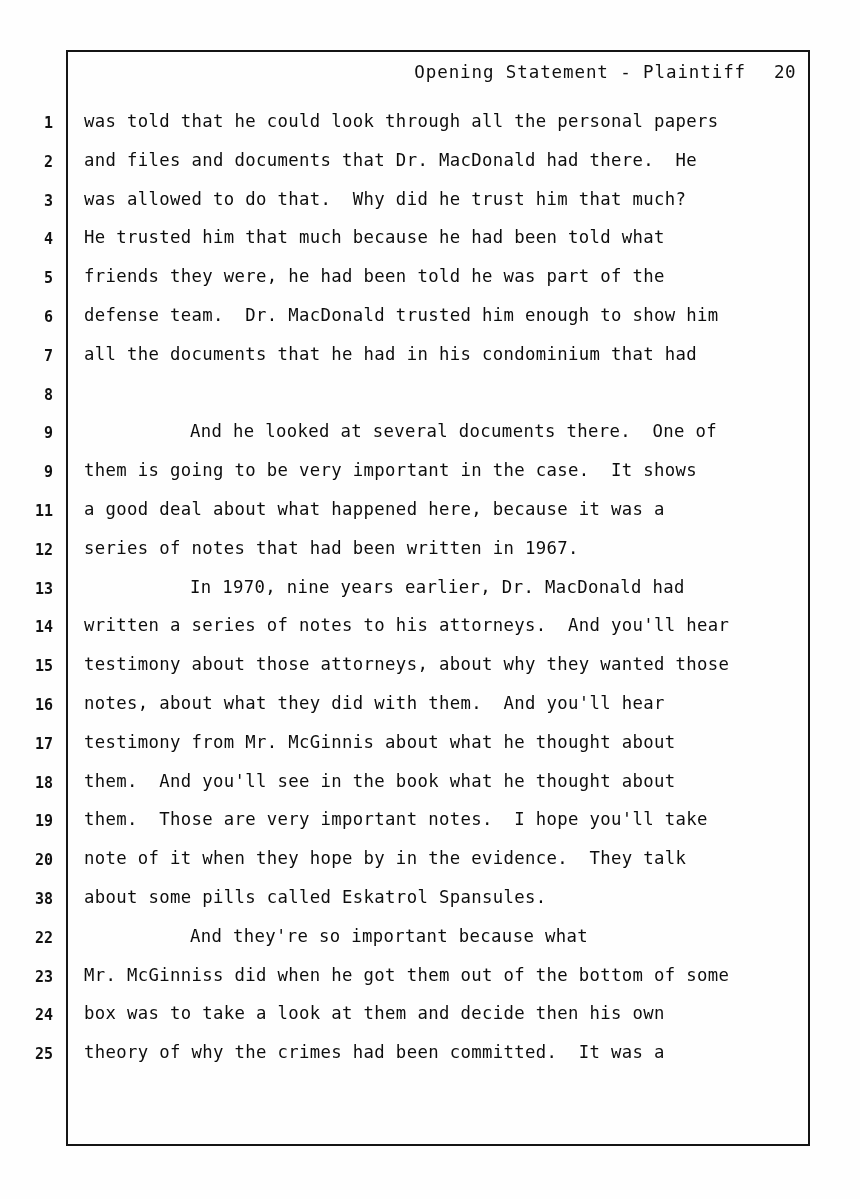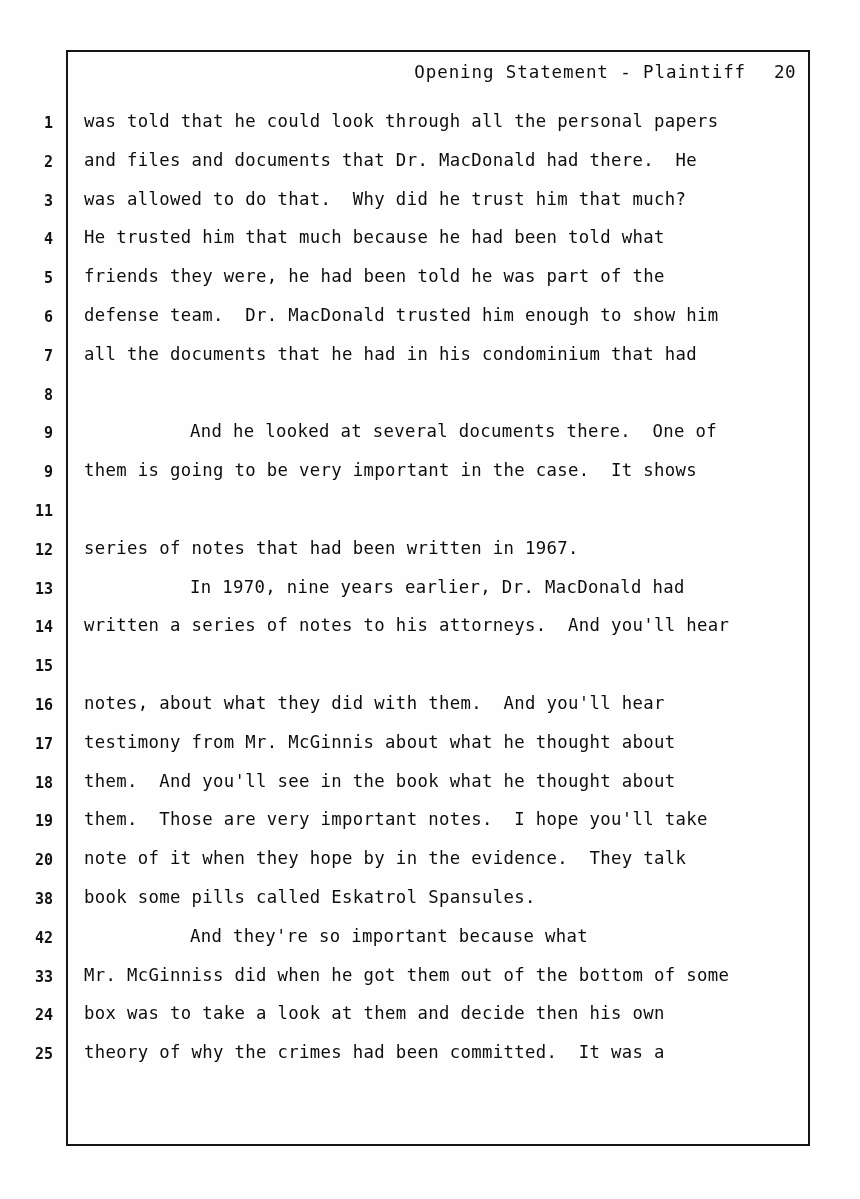--- a/index.html
+++ b/index.html
@@ -156,35 +156,37 @@
       <div class="tline">
         <div class="lineno">9</div>
         <div class="ltext indent">And he looked at several documents there.  One of</div>
       </div>
       <div class="tline">
         <div class="lineno">9</div>
         <div class="ltext">them is going to be very important in the case.  It shows</div>
       </div>
       <div class="tline">
         <div class="lineno">11</div>
+        <div class="ltext">a good deal about what happened here, because it was a</div>
       </div>
       <div class="tline">
         <div class="lineno">12</div>
         <div class="ltext">series of notes that had been written in 1967.</div>
       </div>
       <div class="tline">
         <div class="lineno">13</div>
         <div class="ltext indent">In 1970, nine years earlier, Dr. MacDonald had</div>
       </div>
       <div class="tline">
         <div class="lineno">14</div>
         <div class="ltext">written a series of notes to his attorneys.  And you'll hear</div>
       </div>
       <div class="tline">
         <div class="lineno">15</div>
+        <div class="ltext">testimony about those attorneys, about why they wanted those</div>
       </div>
       <div class="tline">
         <div class="lineno">16</div>
         <div class="ltext">notes, about what they did with them.  And you'll hear</div>
       </div>
       <div class="tline">
         <div class="lineno">17</div>
         <div class="ltext">testimony from Mr. McGinnis about what he thought about</div>
       </div>
       <div class="tline">
@@ -194,28 +196,28 @@
       <div class="tline">
         <div class="lineno">19</div>
         <div class="ltext">them.  Those are very important notes.  I hope you'll take</div>
       </div>
       <div class="tline">
         <div class="lineno">20</div>
         <div class="ltext">note of it when they hope by in the evidence.  They talk</div>
       </div>
       <div class="tline">
         <div class="lineno">38</div>
-        <div class="ltext">book some pills called Eskatrol Spansules.</div>
-      </div>
-      <div class="tline">
-        <div class="lineno">42</div>
+        <div class="ltext">about some pills called Eskatrol Spansules.</div>
+      </div>
+      <div class="tline">
+        <div class="lineno">22</div>
         <div class="ltext indent">And they're so important because what</div>
       </div>
       <div class="tline">
-        <div class="lineno">33</div>
+        <div class="lineno">23</div>
         <div class="ltext">Mr. McGinniss did when he got them out of the bottom of some</div>
       </div>
       <div class="tline">
         <div class="lineno">24</div>
         <div class="ltext">box was to take a look at them and decide then his own</div>
       </div>
       <div class="tline">
         <div class="lineno">25</div>
         <div class="ltext">theory of why the crimes had been committed.  It was a</div>
       </div>

